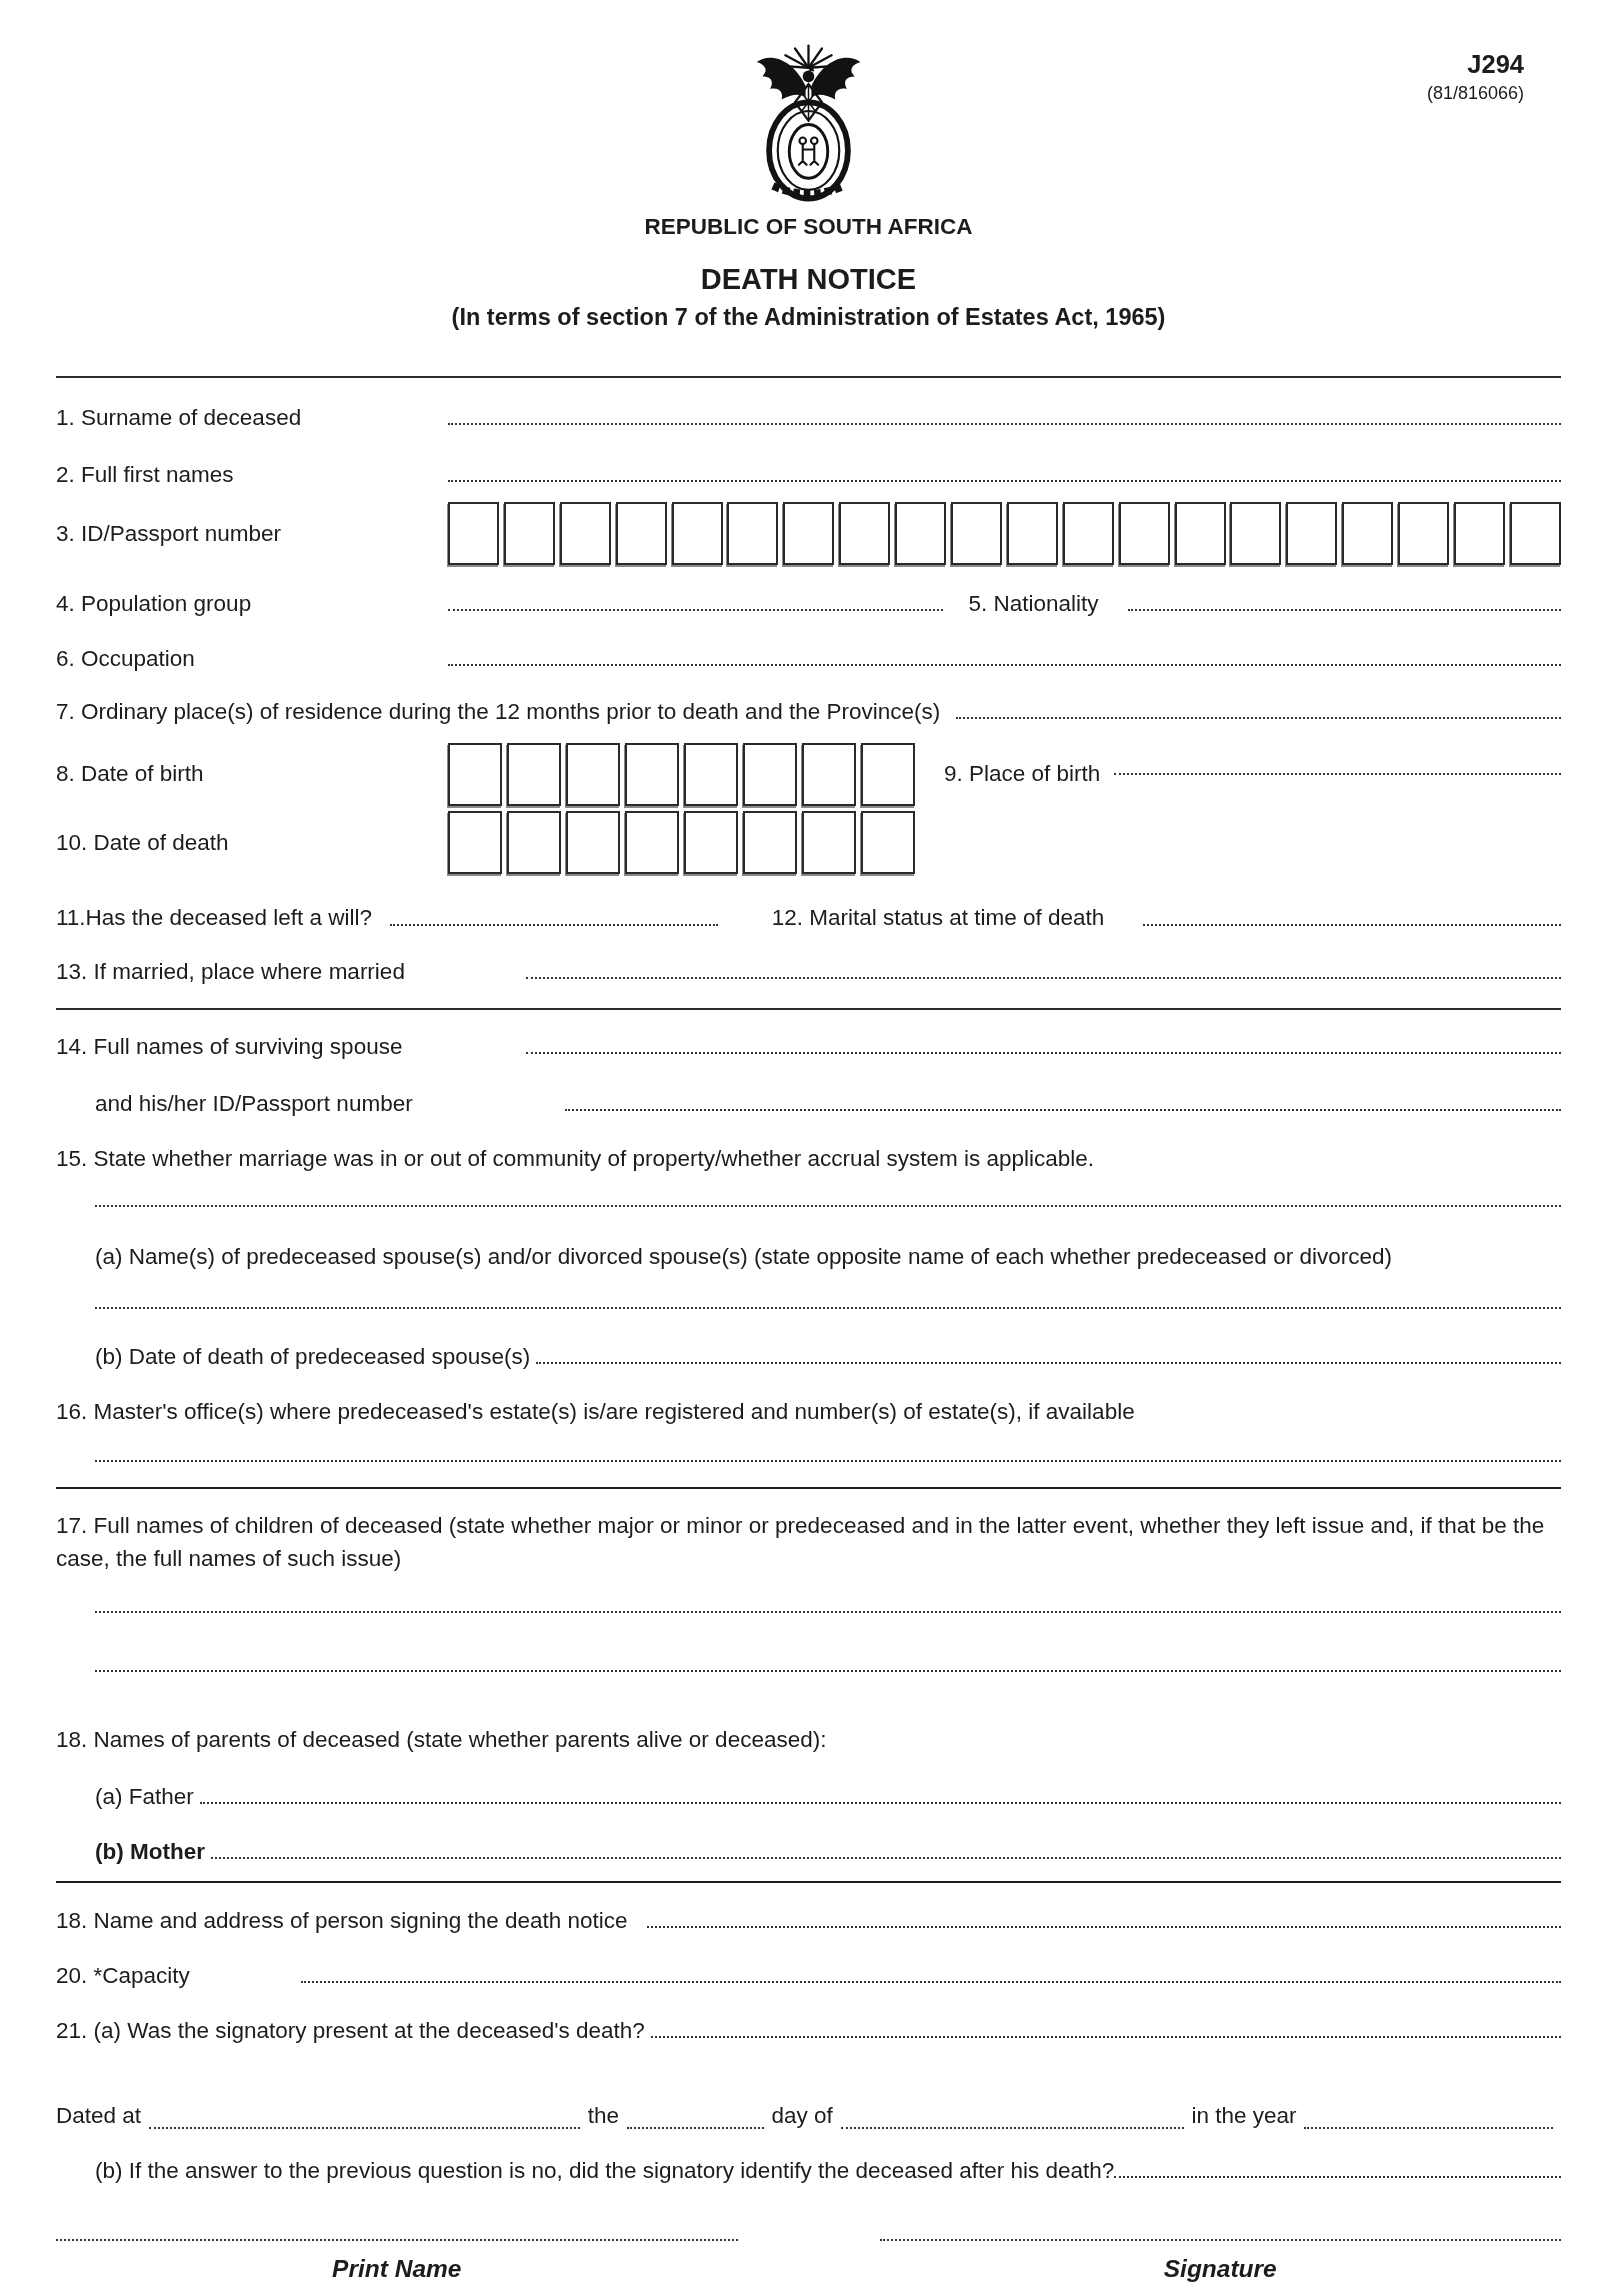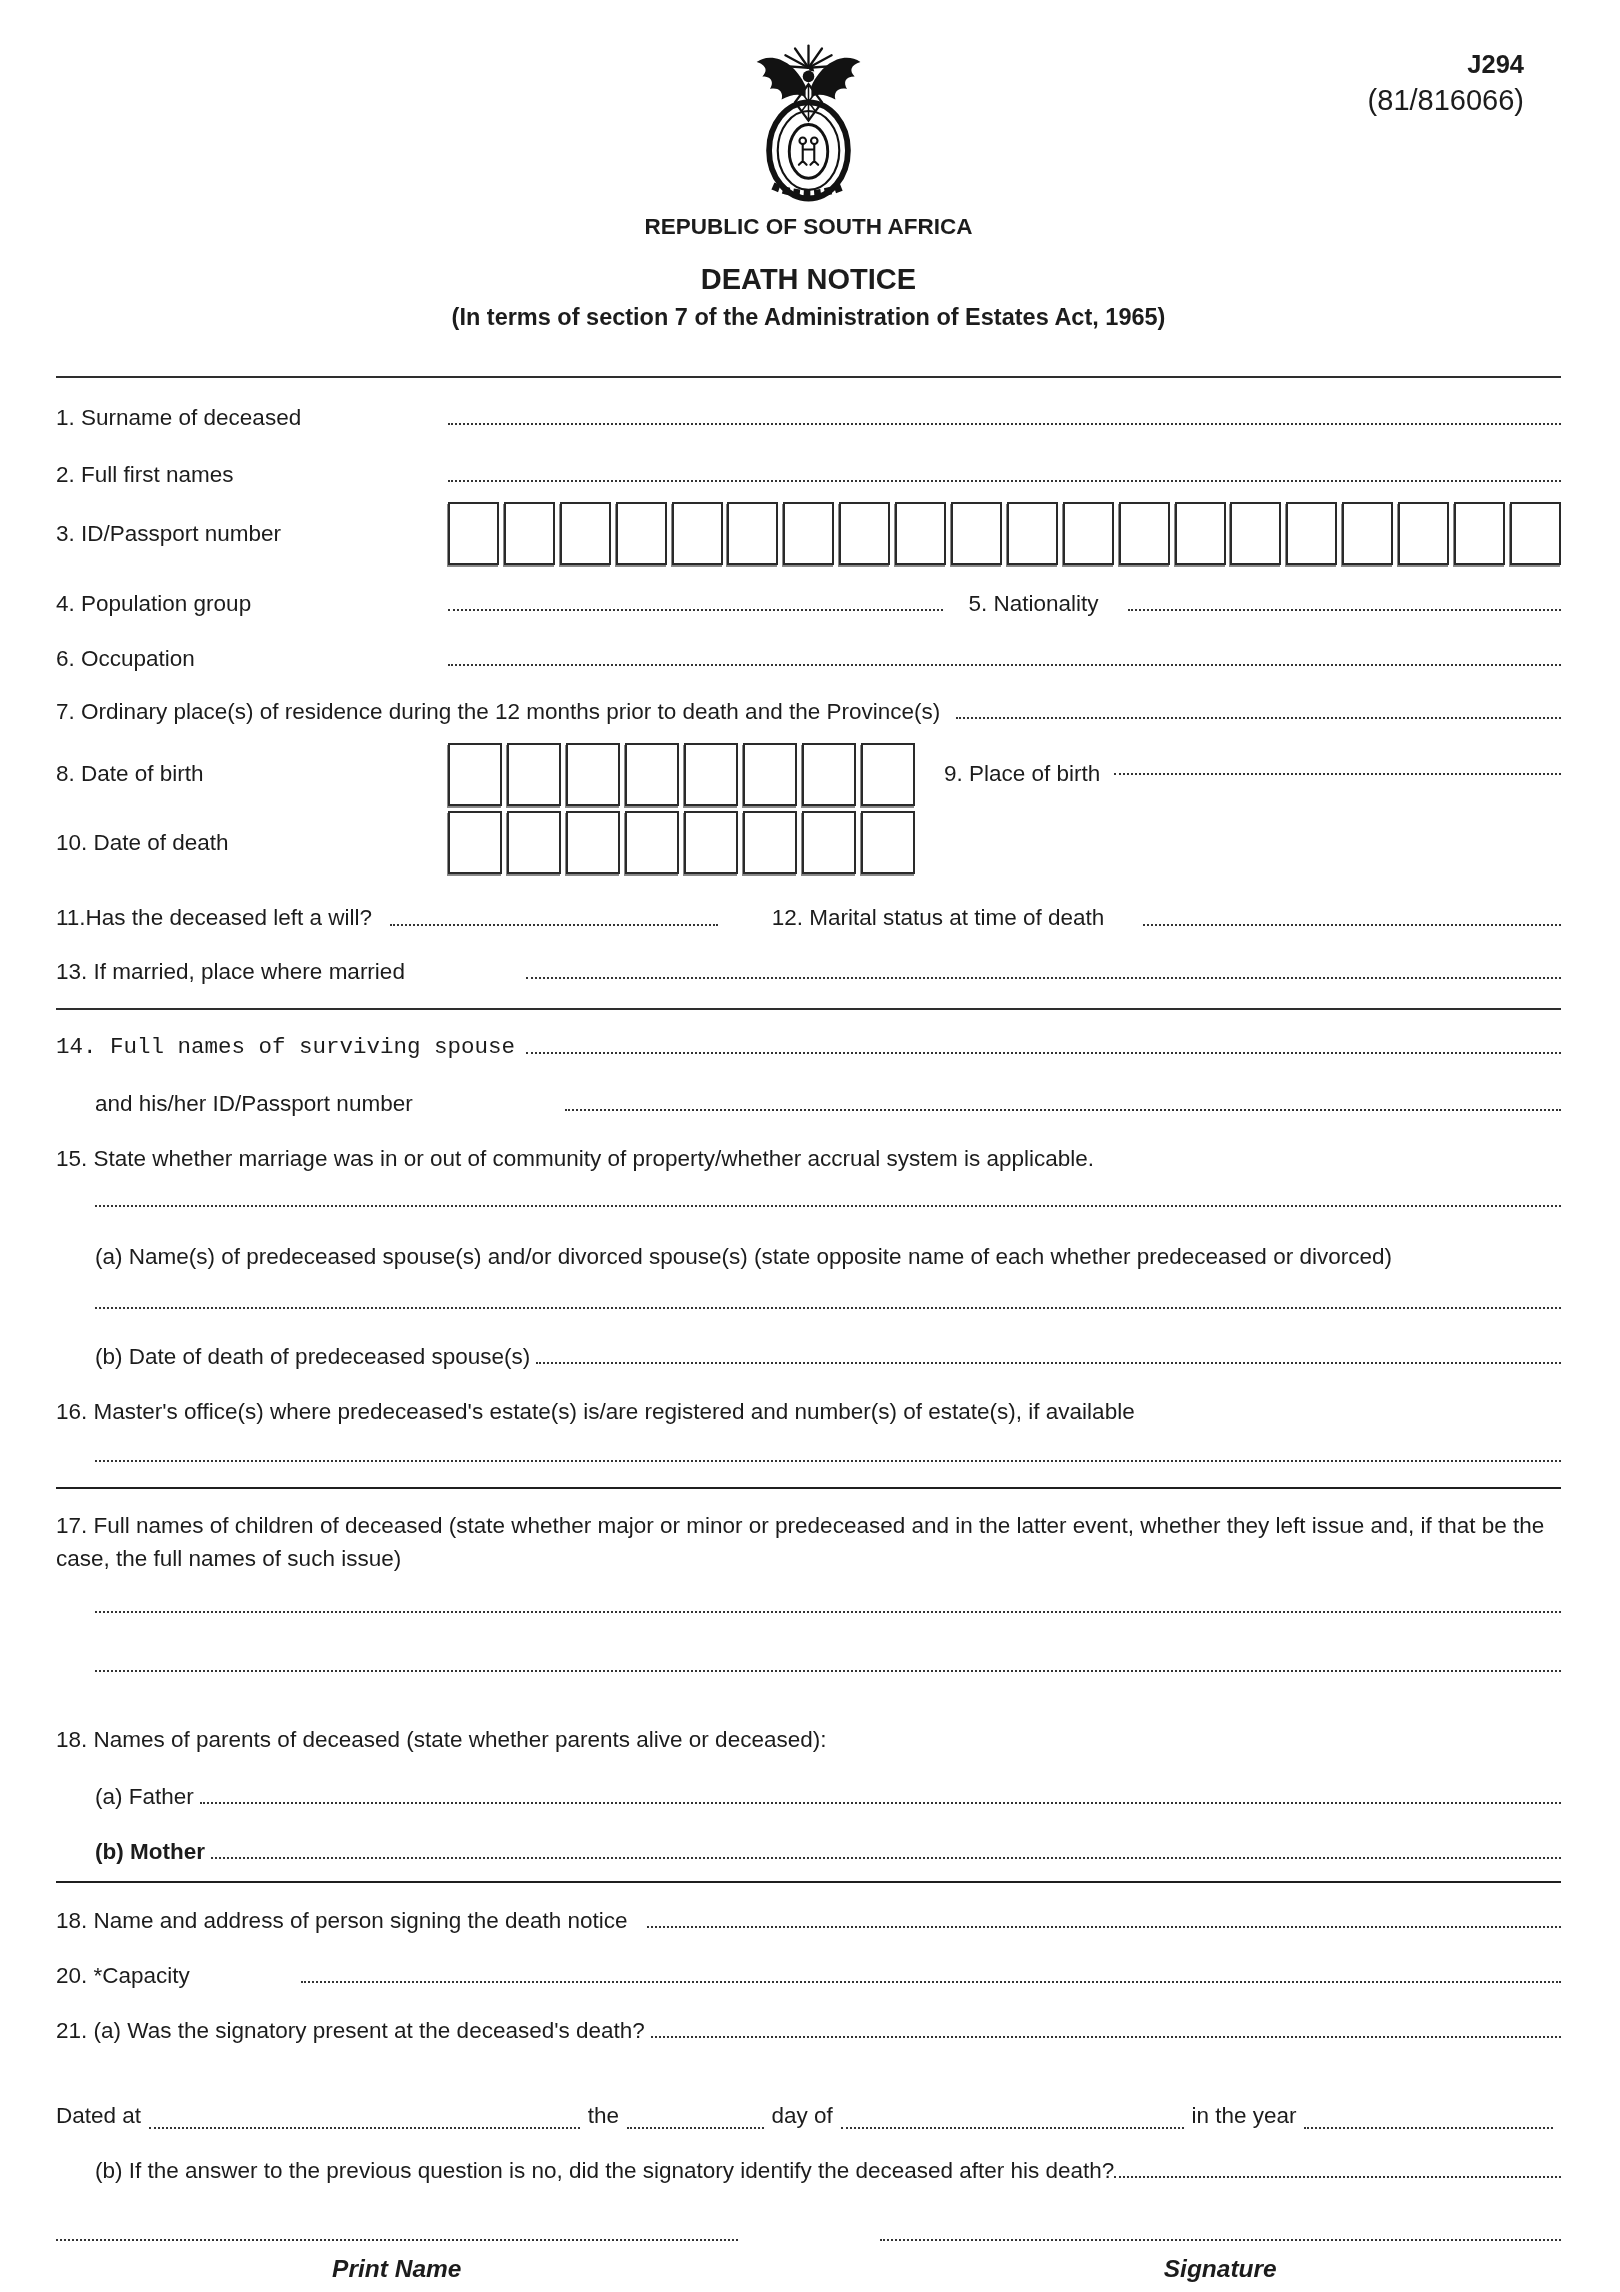--- a/index.html
+++ b/index.html
@@ -11,21 +11,21 @@
     color:#1c1c1c;
     font-family:"Liberation Sans","DejaVu Sans",sans-serif;
     font-size:22.5px;
     box-sizing:border-box;
     padding:35px 59px 0 56px;
     overflow:hidden;
   }
   
   .formno{position:absolute;top:47px;right:96px;text-align:right;line-height:1.35;}
   .formno .no{font-weight:bold;font-size:25.5px;}
-  .formno .code{font-size:29px;}
+  .formno .code{font-size:18px;}
   .emblem-wrap{text-align:center;margin-top:5.9px;height:165px;}
   .h-republic{text-align:center;font-weight:bold;font-size:22.5px;margin-top:7.8px;}
   .h-title{text-align:center;font-weight:bold;font-size:29px;margin-top:23.5px;}
   .h-sub{text-align:center;font-weight:bold;font-size:23.5px;margin-top:7.8px;}
   
   .hr2{border:none;border-top:2px solid #2e2e2e;margin:0;}
   .hr3{border:none;border-top:2.9px solid #1f1f1f;margin:0;}
   
   .frow{display:flex;align-items:flex-end;}
   .frow.center{align-items:center;}
@@ -200,21 +200,21 @@
     <span class="dots" style="margin-left:39px;"></span>
   </div>
 
   <div class="frow" style="margin-top:27.4px;">
     <span class="lbl lw480">13. If married, place where married</span>
     <span class="dots"></span>
   </div>
 
   <hr class="hr2" style="margin-top:23.5px;">
 
-  <div class="frow" style="margin-top:23.5px;font-family:Liberation Mono, monospace;">
+  <div class="frow" style="margin-top:23.5px;">
     <span class="lbl lw480">14. Full names of surviving spouse</span>
     <span class="dots"></span>
   </div>
   <div class="frow" style="margin-top:31px;">
     <span class="lbl lw480 ind">and his/her ID/Passport number</span>
     <span class="dots"></span>
   </div>
 
   <div class="frow" style="margin-top:29px;">
     <span class="lbl">15. State whether marriage was in or out of community of property/whether accrual system is applicable.</span>

